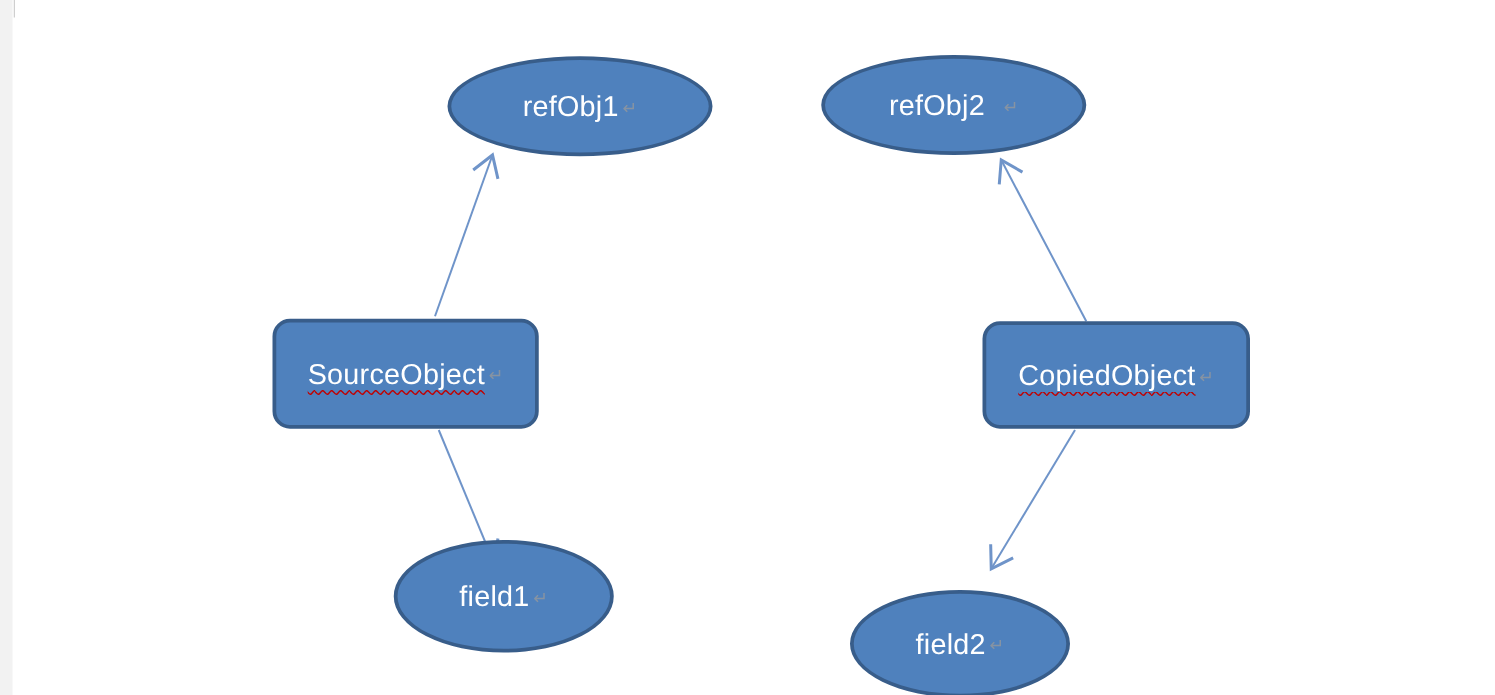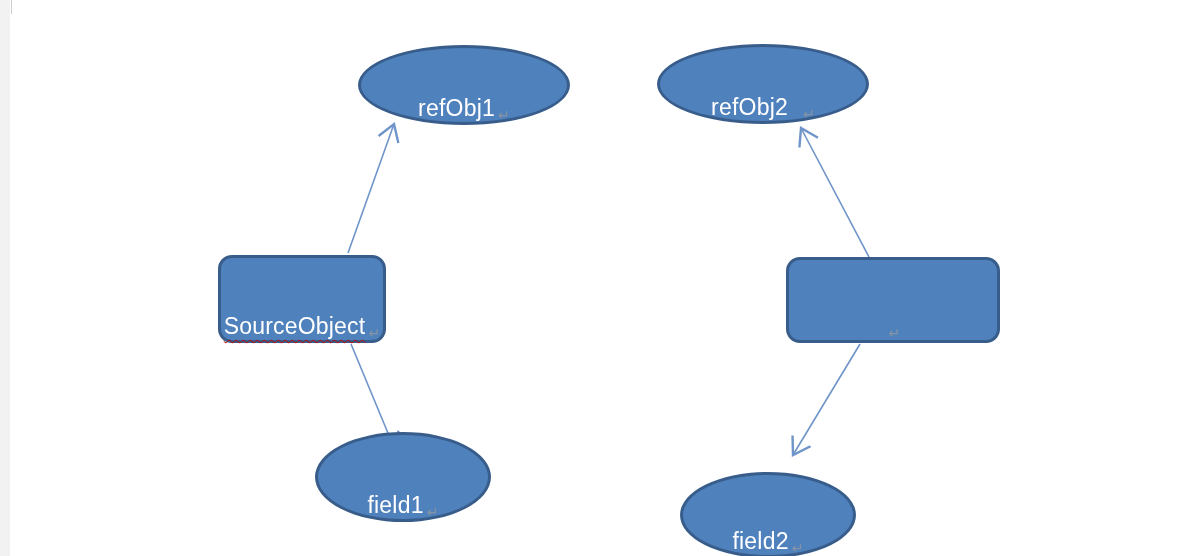--- a/index.html
+++ b/index.html
@@ -15,21 +15,21 @@
     background:#f2f2f2;
   }
   .cursor-tick{
     position:absolute;left:11px;top:0;width:1px;height:14px;
     background:#cfcfcf;
   }
   .edges{position:absolute;left:0;top:0;z-index:1;}
   .edge{stroke:var(--arrow,#6f94c9);stroke-width:1.6;fill:none;}
   .node{
     position:absolute;z-index:2;
-    display:flex;align-items:flex-end;justify-content:center;
+    display:flex;align-items:center;justify-content:center;
     background:var(--fill,#4f81bd);
     border:3px solid var(--border,#385d8a);
     box-sizing:border-box;
     color:var(--labelcolor,#ffffff);
     font-size:23px;
     letter-spacing:0.2px;
   }
   .node.ellipse{border-radius:50%;}
   .node.rrect{border-radius:14px;}
   .label{white-space:nowrap;}
@@ -71,26 +71,27 @@
   <div class="node ellipse" style="left:358px;top:45px;width:212px;height:80px;">
     <span class="label">refObj1</span>
     <span class="pmark">↵</span>
   </div>
 
   <div class="node ellipse" style="left:657px;top:44px;width:212px;height:80px;gap:12px;">
     <span class="label">refObj2</span>
     <span class="pmark">↵</span>
   </div>
 
-  <div class="node rrect" style="left:218px;top:255px;width:168px;height:88px;">
+  <div class="node rrect" style="left:218px;top:255px;width:213px;height:88px;">
     <span class="label misspelled">SourceObject</span>
     <span class="pmark">↵</span>
   </div>
 
   <div class="node rrect" style="left:786px;top:257px;width:214px;height:86px;">
+    <span class="label misspelled">CopiedObject</span>
     <span class="pmark">↵</span>
   </div>
 
   <div class="node ellipse" style="left:315px;top:432px;width:176px;height:90px;">
     <span class="label">field1</span>
     <span class="pmark">↵</span>
   </div>
 
   <div class="node ellipse" style="left:680px;top:472px;width:176px;height:86px;">
     <span class="label">field2</span>

